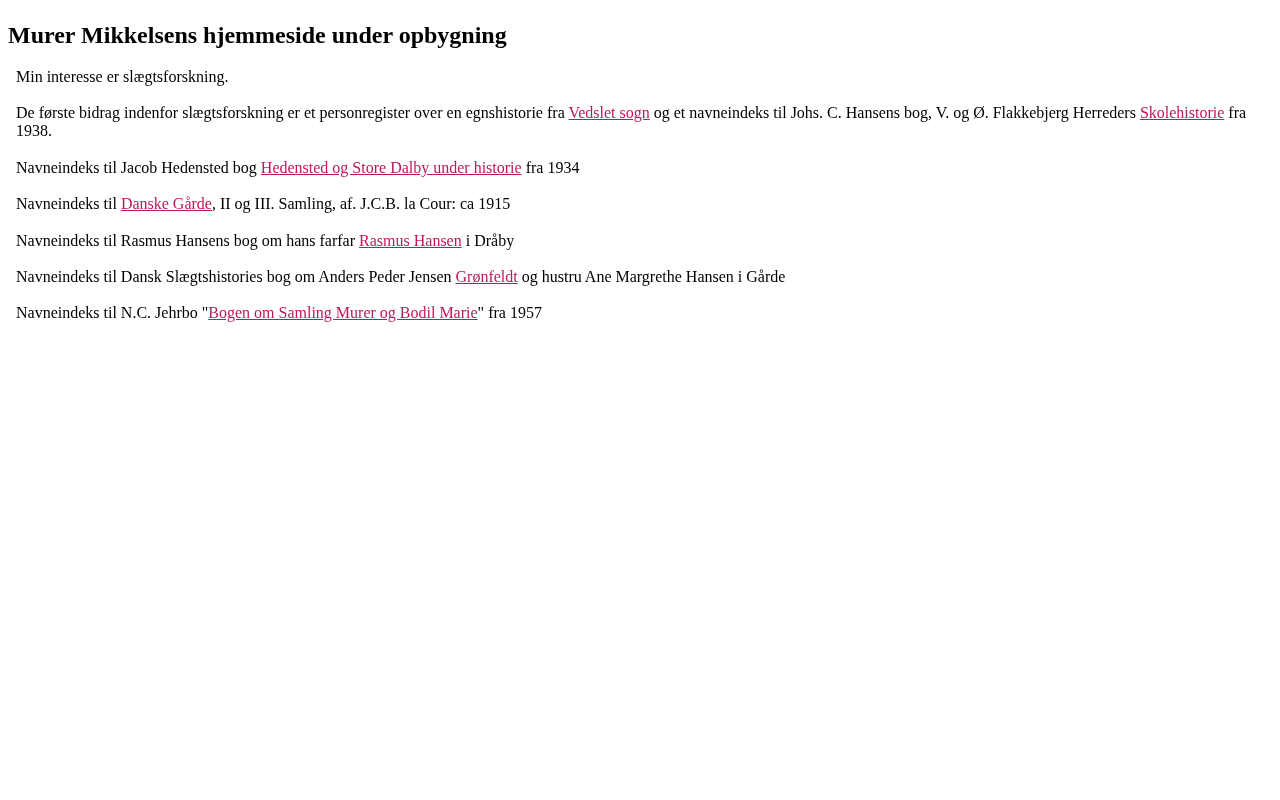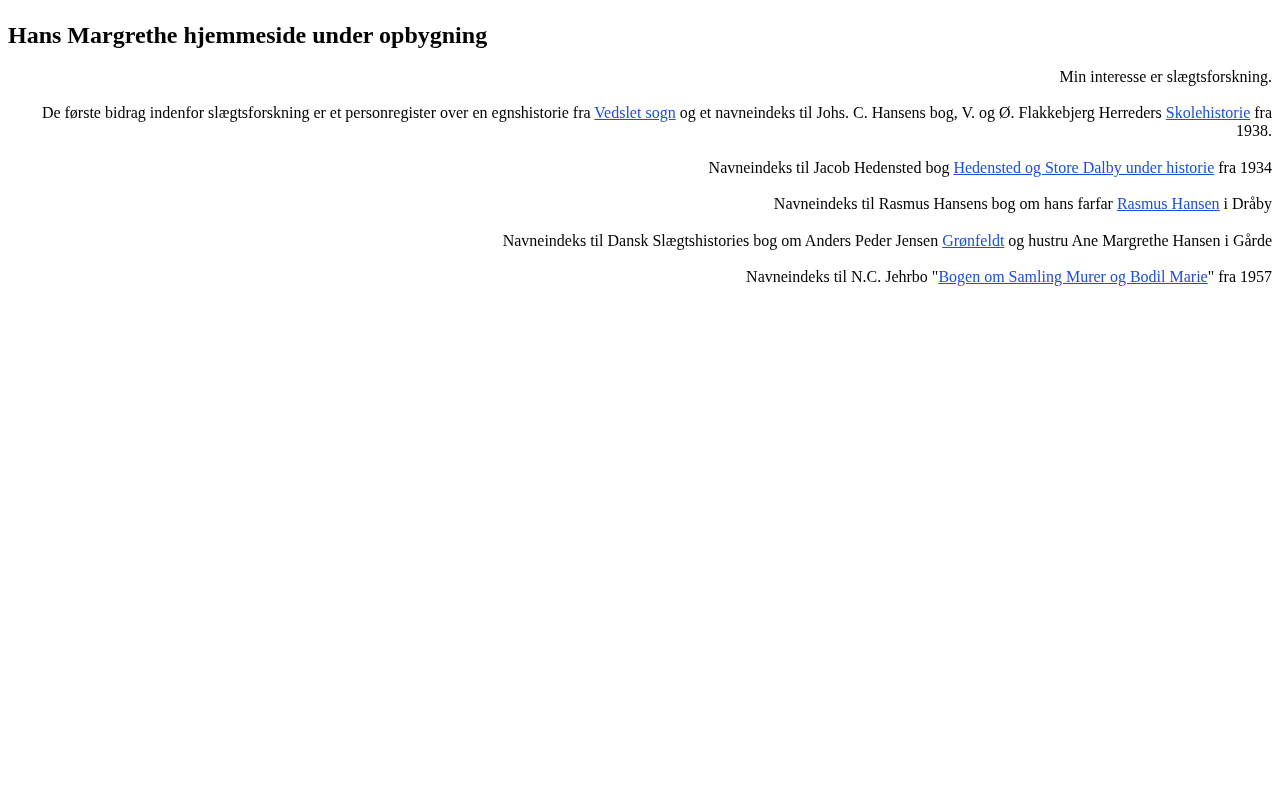--- a/index.html
+++ b/index.html
@@ -20,37 +20,37 @@
     font-family: "Liberation Serif", "DejaVu Serif", serif;
     font-size: 24px;
     font-weight: bold;
     margin: 14px 0 18px 0;
     line-height: 1.15;
   }
   p.para {
     font-size: 16px;
     line-height: 1.15;
     margin: 0 0 18px 8px;
-    text-align: right;
   }
   p.para:last-child {
     margin-bottom: 0;
   }
   a.link {
-    color: #1d4ed8;
+    color: #be185d;
     text-decoration: underline;
     cursor: pointer;
   }
 </style>
 </head>
 <body>
 
 <div class="page">
-  <h1 class="page-title">Hans Margrethe hjemmeside under opbygning</h1>
+  <h1 class="page-title">Murer Mikkelsens hjemmeside under opbygning</h1>
   <p class="para">Min interesse er slægtsforskning.</p>
   <div id="paragraph-list">
       <p class="para"><span>De første bidrag indenfor slægtsforskning er et personregister over en egnshistorie fra </span><a class="link" href="#">Vedslet sogn</a><span> og et navneindeks til Johs. C. Hansens bog, V. og Ø. Flakkebjerg Herreders </span><a class="link" href="#">Skolehistorie</a><span> fra 1938.</span></p>
       <p class="para"><span>Navneindeks til Jacob Hedensted bog </span><a class="link" href="#">Hedensted og Store Dalby under historie</a><span> fra 1934</span></p>
+      <p class="para"><span>Navneindeks til </span><a class="link" href="#">Danske Gårde</a><span>, II og III. Samling, af. J.C.B. la Cour: ca 1915</span></p>
       <p class="para"><span>Navneindeks til Rasmus Hansens bog om hans farfar </span><a class="link" href="#">Rasmus Hansen</a><span> i Dråby</span></p>
       <p class="para"><span>Navneindeks til Dansk Slægtshistories bog om Anders Peder Jensen </span><a class="link" href="#">Grønfeldt</a><span> og hustru Ane Margrethe Hansen i Gårde</span></p>
       <p class="para"><span>Navneindeks til N.C. Jehrbo "</span><a class="link" href="#">Bogen om Samling Murer og Bodil Marie</a><span>" fra 1957</span></p>
     </div>
 </div>
 
 </body></html>

